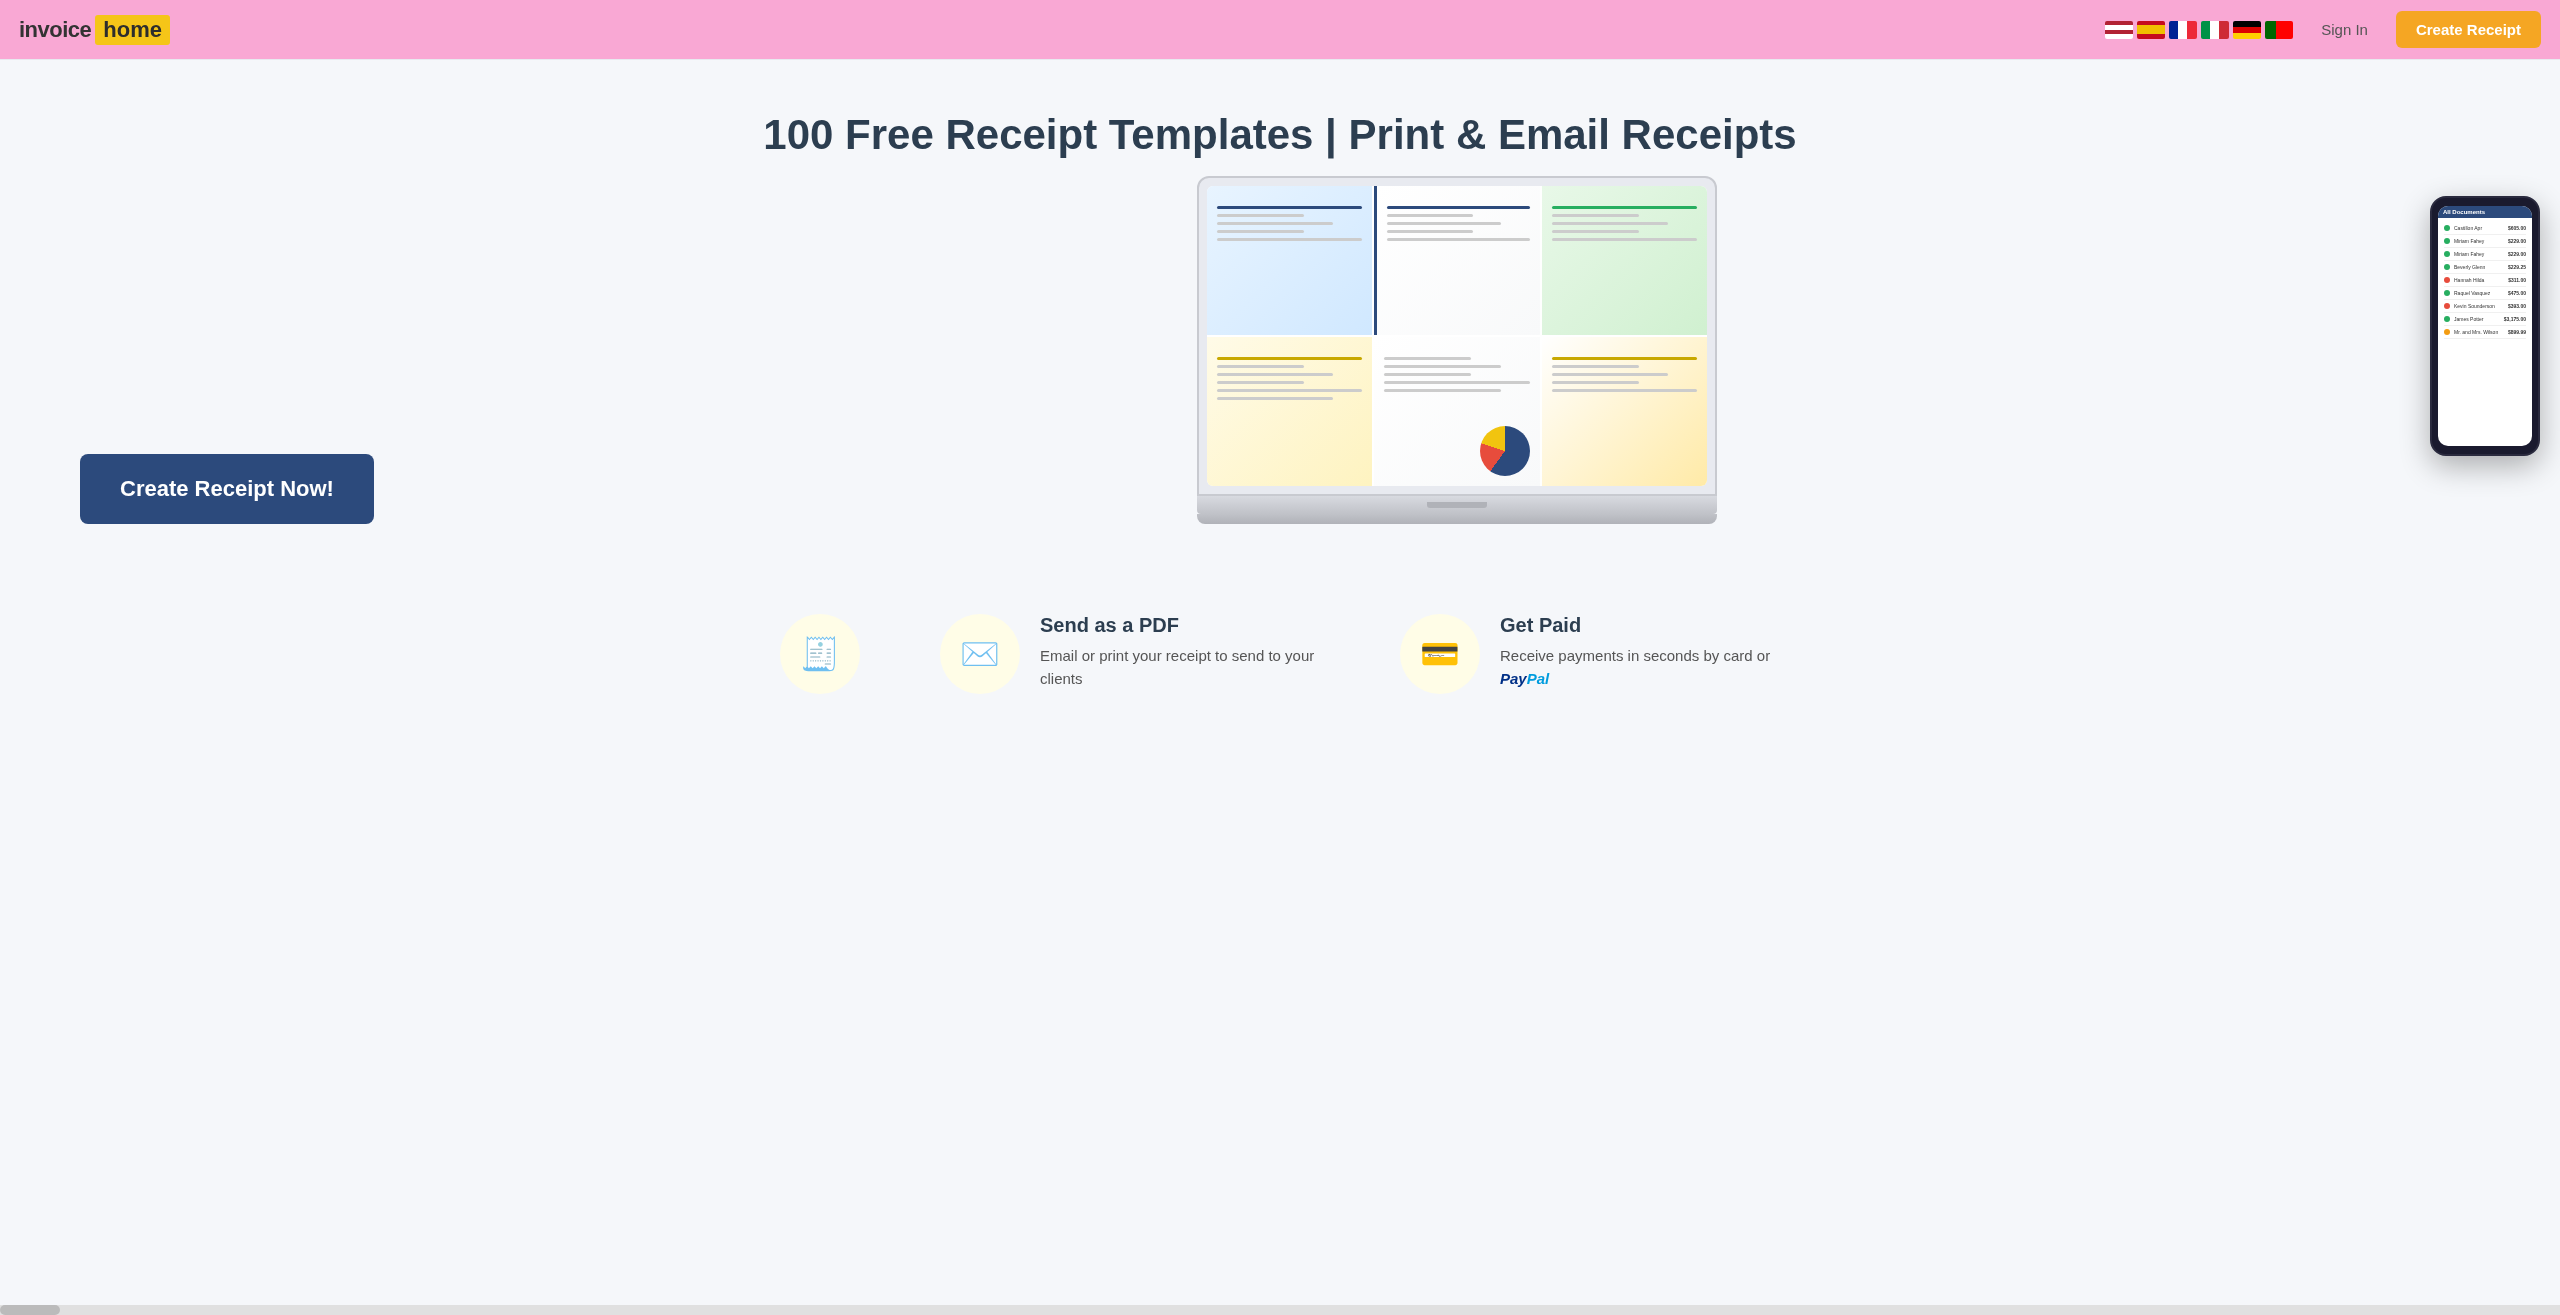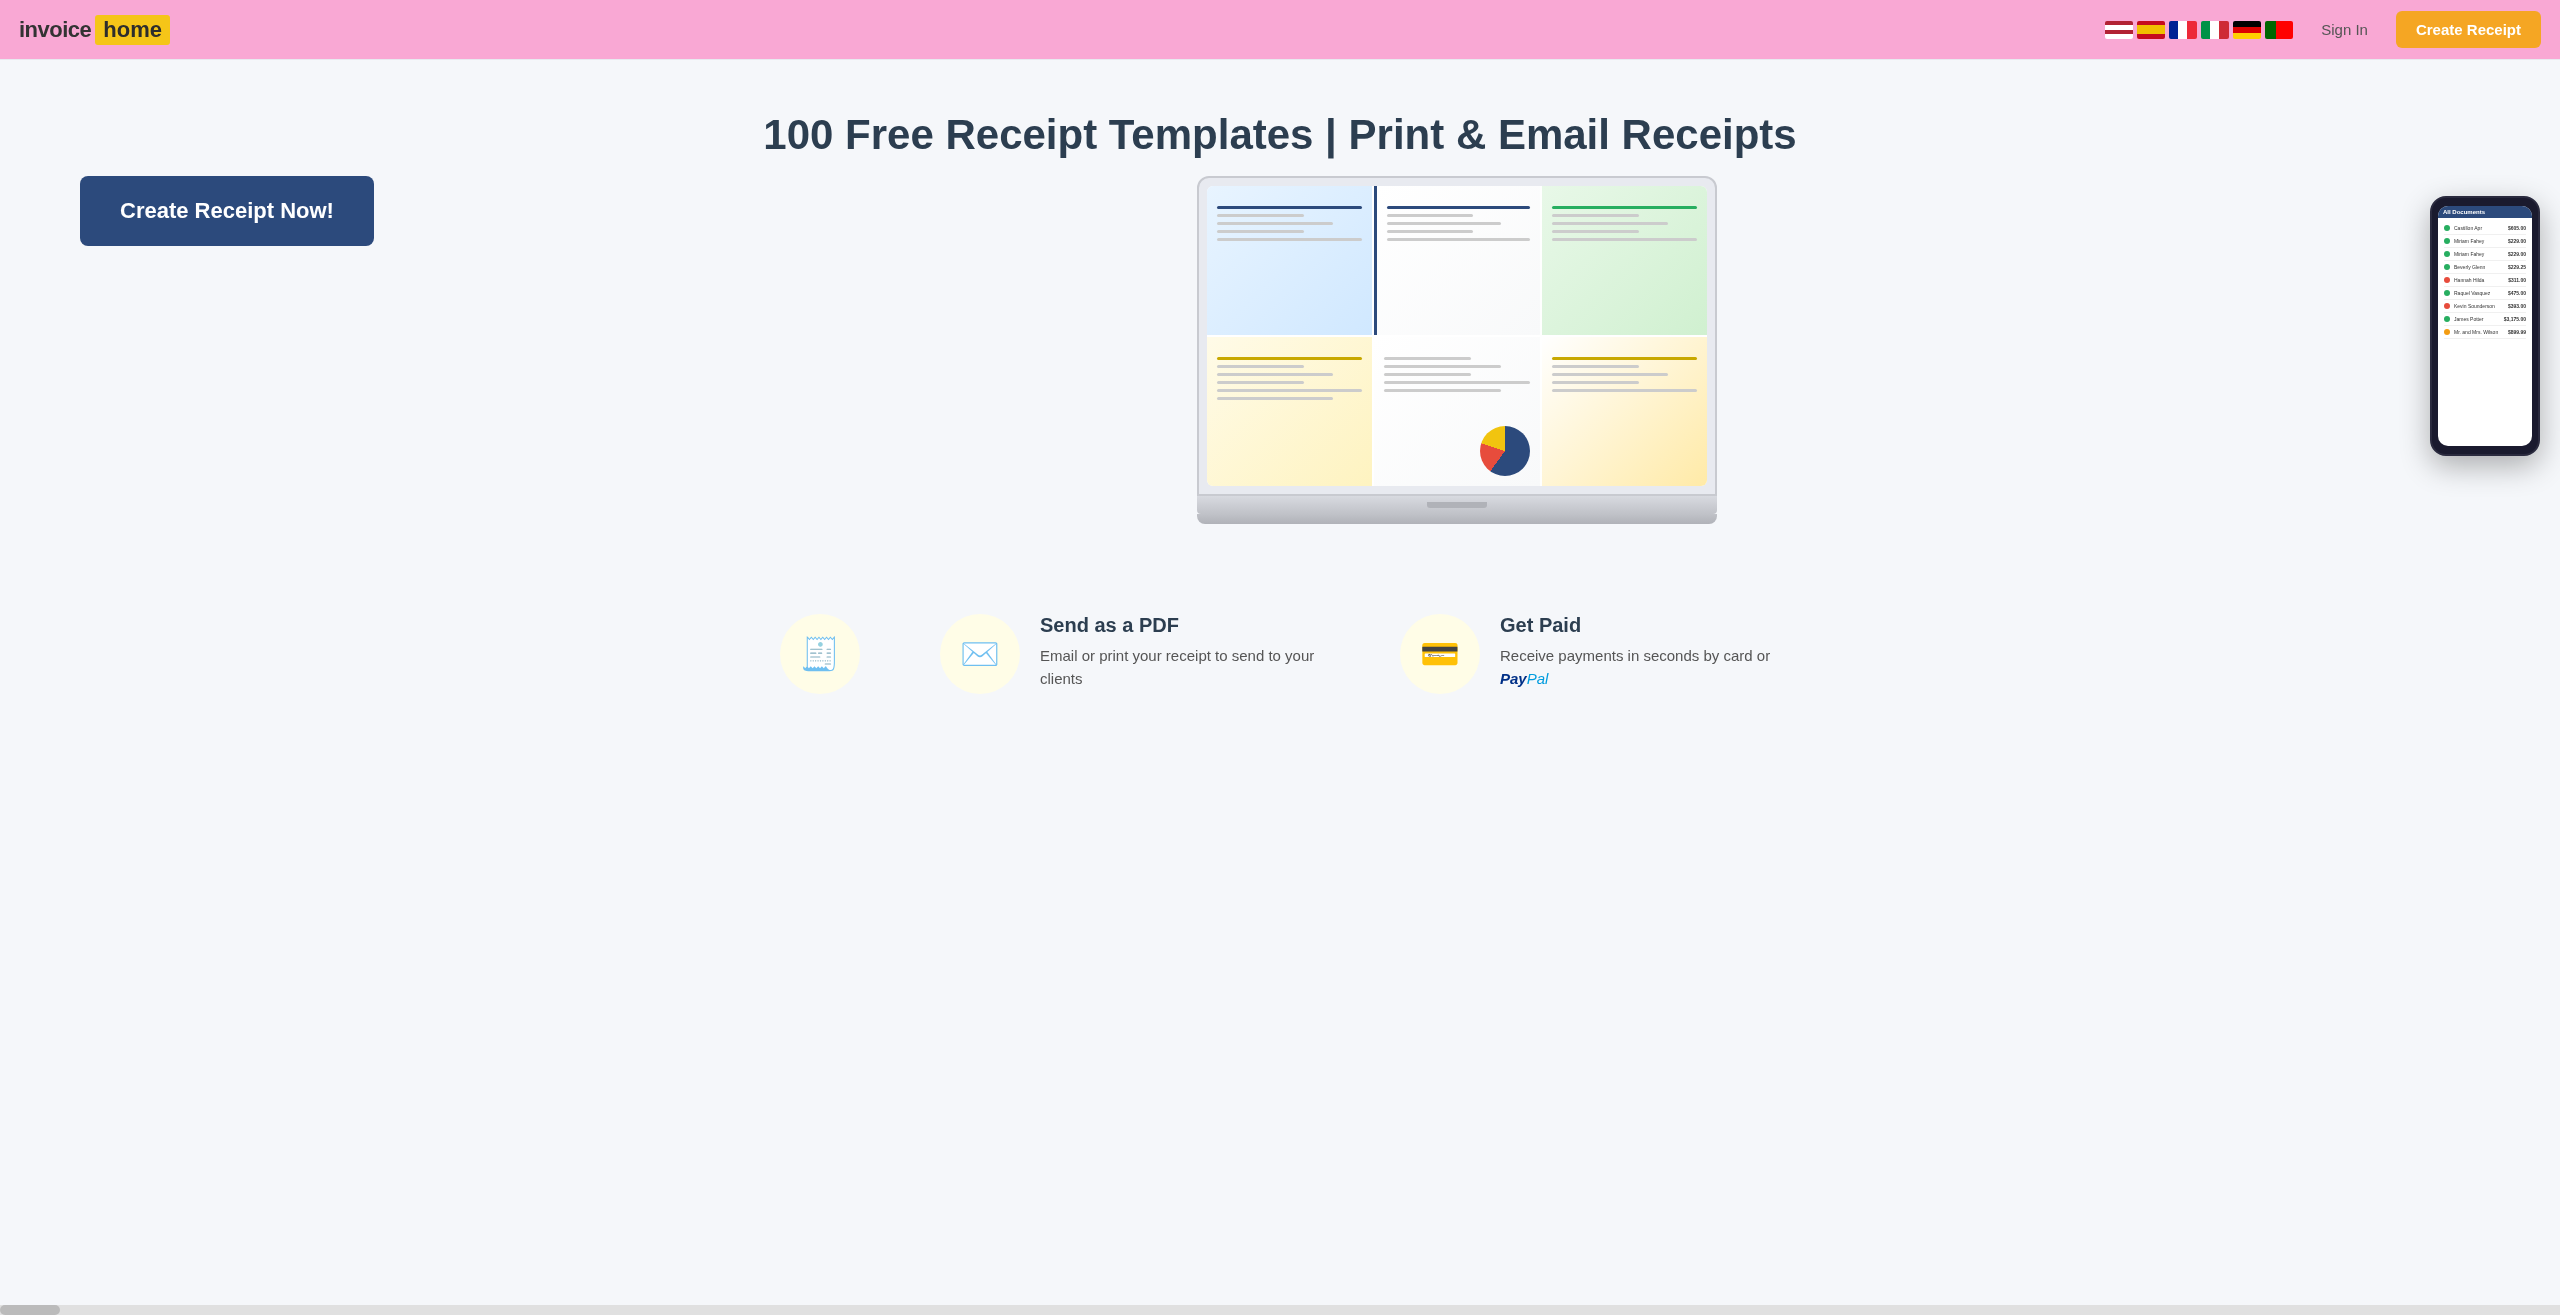--- a/index.html
+++ b/index.html
@@ -94,21 +94,21 @@
     .hero-title {
       font-size: 42px;
       font-weight: 700;
       color: #2c3e50;
       text-align: center;
       margin-bottom: 16px;
       line-height: 1.2;
     }
     .hero-content {
       display: flex;
-      align-items: flex-start;
+      align-items: flex-end;
       justify-content: center;
       width: 100%;
       gap: 0;
     }
     .hero-left {
       flex: 0 0 auto;
       display: flex;
       flex-direction: column;
       align-items: flex-start;
       padding-right: 60px;
@@ -482,20 +482,20 @@
       <div class="feature-title">Send as a PDF</div>
       <div class="feature-desc">Email or print your receipt to send to your clients</div>
     </div>
   </div>
   <div class="feature-item">
     <div class="feature-icon-wrap">
       <span class="feature-icon">💳</span>
     </div>
     <div class="feature-text">
       <div class="feature-title">Get Paid</div>
-      <div class="feature-desc">Receive payments in seconds by card or <span class="paypal-text"><span style="color:#003087;font-weight:700;font-style:italic;">Pay</span><span class="paypal-pay" style="color:#009cde;font-weight:400;font-style:italic;">Pal</span></span></div>
+      <div class="feature-desc">Receive payments in seconds by card or <span class="paypal-text"><span style="color:#003087;font-weight:700;font-style:italic;">Pay</span><span class="paypal-pay" style="color:#009cde;font-weight:700;font-style:italic;">Pal</span></span></div>
     </div>
   </div>
 </section>
 
 <div class="scrollbar">
   <div class="scrollbar-thumb"></div>
 </div>
 
 </body></html>

